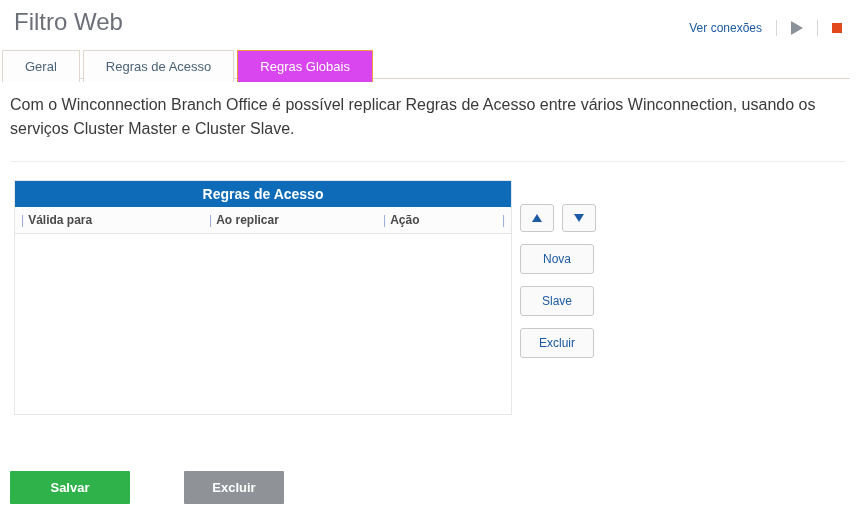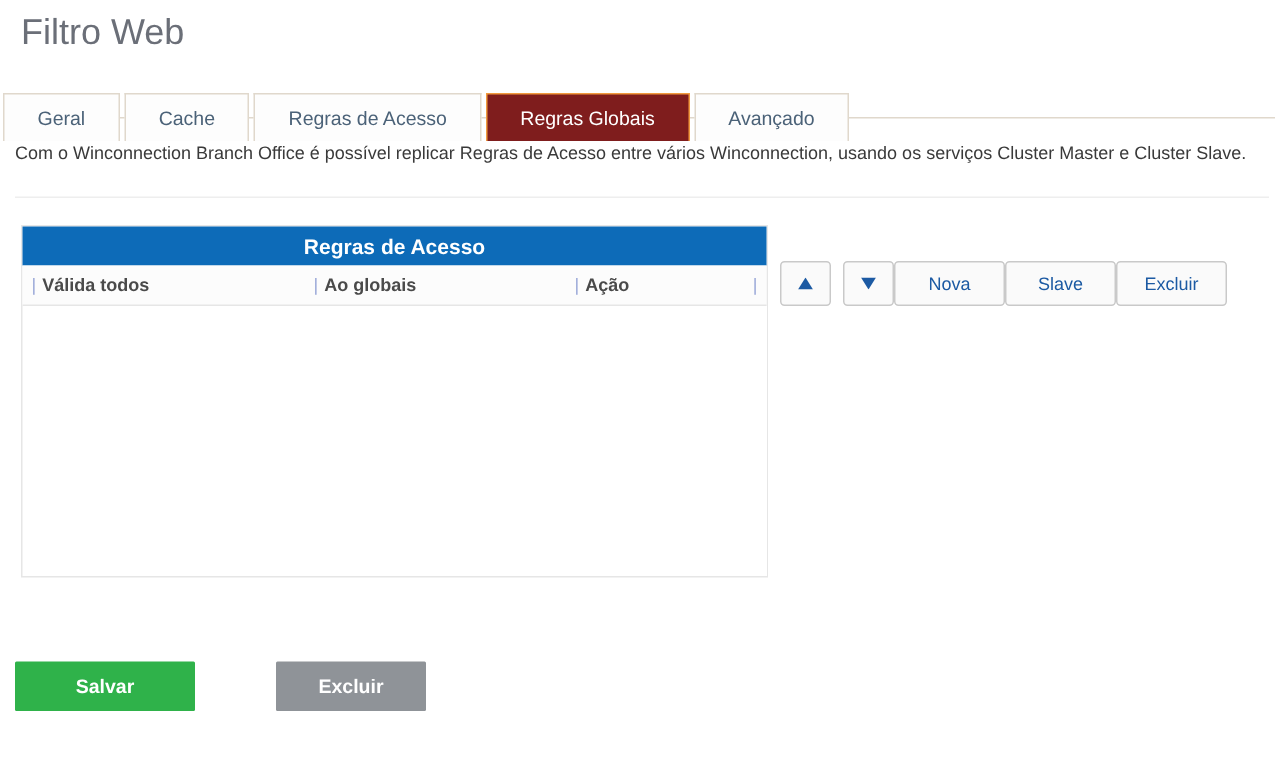--- a/index.html
+++ b/index.html
@@ -49,30 +49,30 @@
   .tab {
     border: 1px solid #e0d8cc;
     border-bottom: none;
     background: #fdfdfd;
     color: #4b6278;
     padding: 8px 22px;
     font-size: 13px;
     margin-right: 3px;
     cursor: pointer;
     position: relative;
-    top: 16px;
+    top: 4px;
   }
   .tab.active {
-    background: #7f1d1d;
+    background: #d946ef;
     color: #fff;
     border-color: #f29a3e;
   }
   .intro {
     padding: 14px 10px 6px 10px;
-    font-size: 12px;
+    font-size: 16px;
     color: #3a3a3a;
     line-height: 1.5;
   }
   .intro p { margin: 0 0 12px 0; }
   .divider {
     height: 1px;
     background: #eee;
     margin: 2px 10px 18px 10px;
   }
   .content {
@@ -123,22 +123,22 @@
   .table-body {
     height: 180px;
     overflow-y: scroll;
     background: #fff;
   }
   .table-body::-webkit-scrollbar { width: 15px; }
   .table-body::-webkit-scrollbar-track { background: #f3f3f3; }
   .table-body::-webkit-scrollbar-thumb { background: #cfcfcf; }
   .side-controls {
     display: flex;
-    flex-direction: row;
-    gap: 0;
+    flex-direction: column;
+    gap: 12px;
     padding-top: 24px;
   }
   .arrow-row {
     display: flex;
     gap: 8px;
   }
   .btn {
     border: 1px solid #c9c9c9;
     background: #fafafa;
     color: #1c5aa3;
@@ -184,47 +184,60 @@
     text-align: center;
     border-radius: 1px;
     cursor: pointer;
   }
 </style>
 </head>
 <body>
 
 <div class="header">
   <div class="title">Filtro Web</div>
+  <div class="header-right">
+    <span class="link">Ver conexões</span>
+    <span class="vr"></span>
+    <span class="play-icon">
+      <svg width="12" height="14" viewBox="0 0 12 14">
+          <polygon points="0,0 12,7 0,14" fill="#8b9299"></polygon>
+        </svg>
+    </span>
+    <span class="vr"></span>
+    <span class="stop-icon">
+      <svg width="10" height="10">
+          <rect width="10" height="10" fill="#e24a1e"></rect>
+        </svg>
+    </span>
+  </div>
 </div>
 
 <div class="tabs">
   <div class="tab">Geral</div>
-  <div class="tab">Cache</div>
   <div class="tab">Regras de Acesso</div>
   <div class="tab active">Regras Globais</div>
-  <div class="tab">Avançado</div>
 </div>
 
 <div class="intro">
   <p>Com o Winconnection Branch Office é possível replicar Regras de Acesso entre vários Winconnection, usando os serviços Cluster Master e Cluster Slave.</p>
 </div>
 
 <div class="divider"></div>
 
 <div class="content">
   <div class="table-wrap">
     <div class="table-title">Regras de Acesso</div>
     <div class="table-header">
       <div class="th c1">
           <span class="sep">|</span>
-          <span>Válida todos</span>
+          <span>Válida para</span>
         </div>
       <div class="th c2">
           <span class="sep">|</span>
-          <span>Ao globais</span>
+          <span>Ao replicar</span>
         </div>
       <div class="th c3">
           <span class="sep">|</span>
           <span>Ação</span>
         </div>
       <div class="th-last-sep">|</div>
     </div>
     <div class="table-body">
       <div style="height:400px"></div>
     </div>

